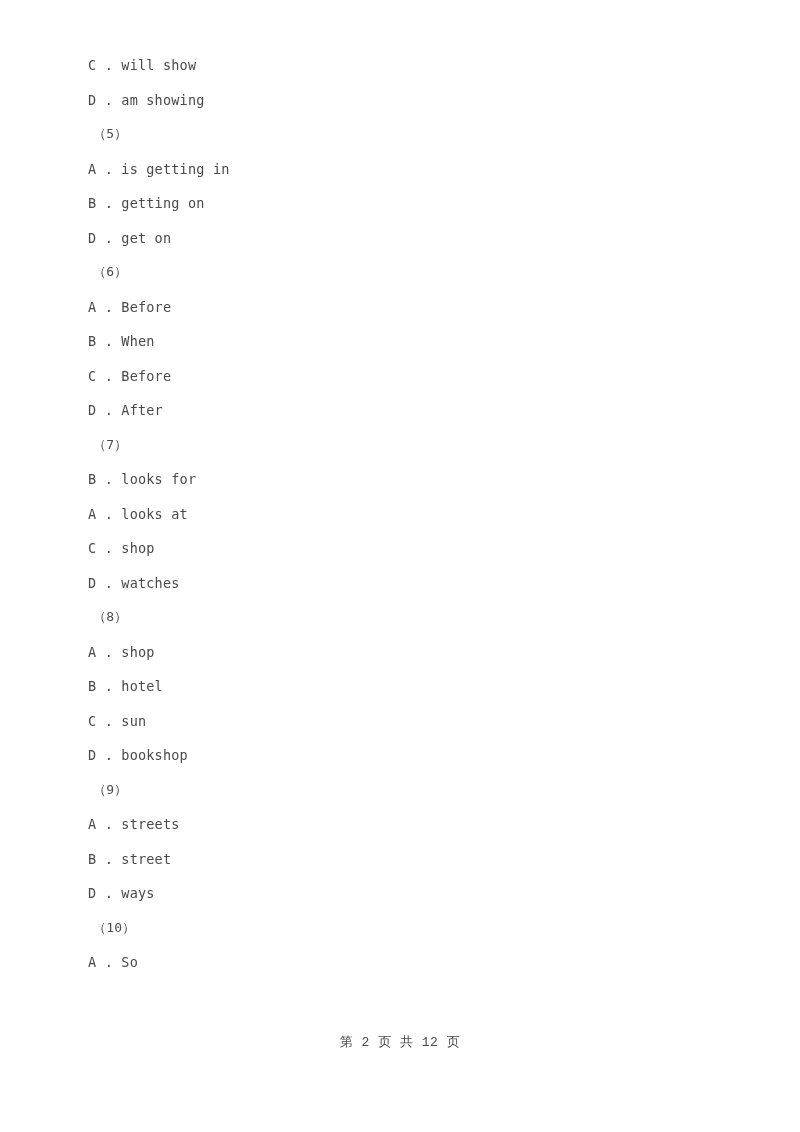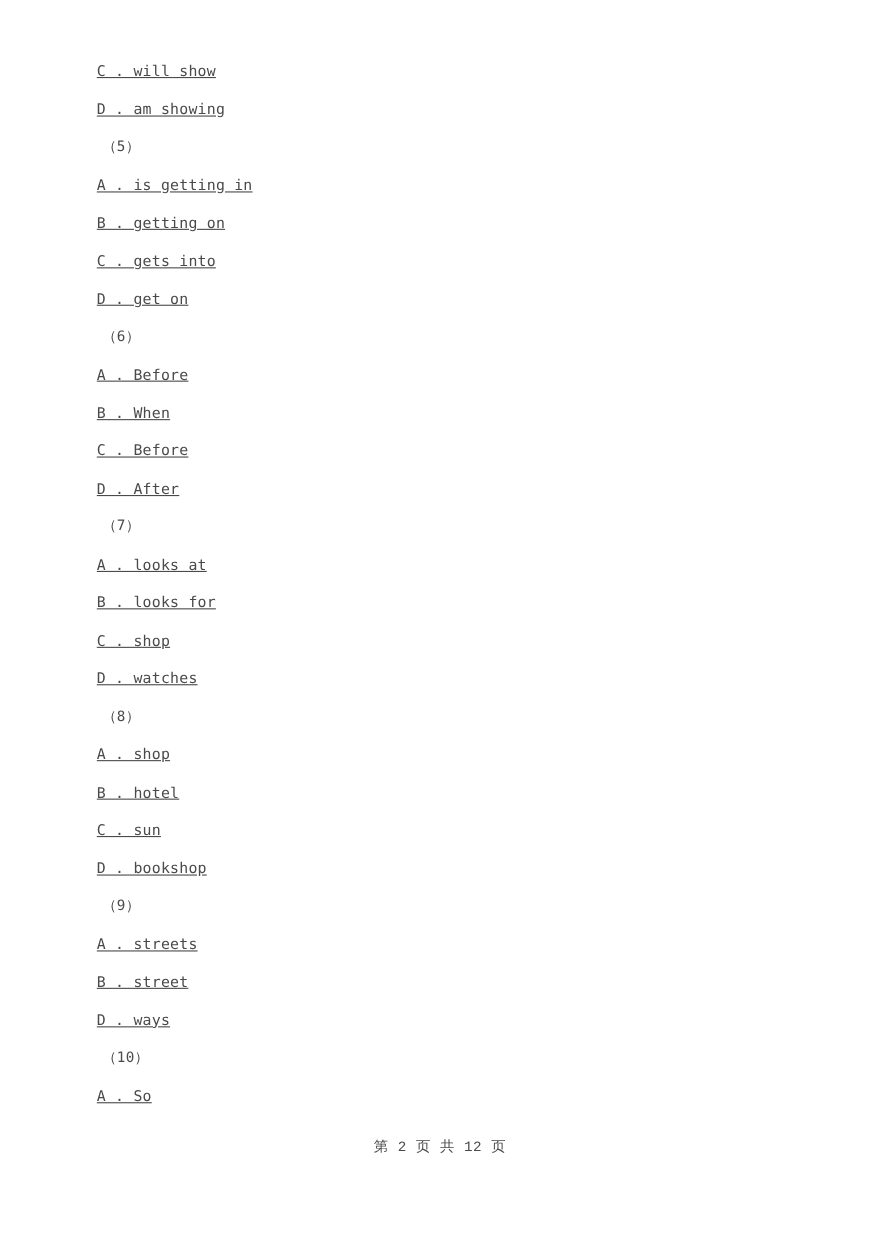--- a/index.html
+++ b/index.html
@@ -24,21 +24,20 @@
   .line {
     height: 34.5px;
     line-height: 34.5px;
     font-size: 13.5px;
     color: #4a4a4a;
     letter-spacing: 0.2px;
     white-space: pre;
   }
   .line.option {
     padding-left: 0px;
-    text-decoration: underline;
   }
   .line.qnum {
     padding-left: 5px;
     font-size: 13px;
   }
   .footer {
     position: absolute;
     left: 0;
     top: 1032px;
     width: 800px;
@@ -54,30 +53,29 @@
 </head>
 <body>
 
 <div class="page">
   <div class="content">
       <div class="line option">C . will show</div>
       <div class="line option">D . am showing</div>
       <div class="line qnum">（5）</div>
       <div class="line option">A . is getting in</div>
       <div class="line option">B . getting on</div>
-      <div class="line option">C . gets into</div>
       <div class="line option">D . get on</div>
       <div class="line qnum">（6）</div>
       <div class="line option">A . Before</div>
       <div class="line option">B . When</div>
       <div class="line option">C . Before</div>
       <div class="line option">D . After</div>
       <div class="line qnum">（7）</div>
+      <div class="line option">B . looks for</div>
       <div class="line option">A . looks at</div>
-      <div class="line option">B . looks for</div>
       <div class="line option">C . shop</div>
       <div class="line option">D . watches</div>
       <div class="line qnum">（8）</div>
       <div class="line option">A . shop</div>
       <div class="line option">B . hotel</div>
       <div class="line option">C . sun</div>
       <div class="line option">D . bookshop</div>
       <div class="line qnum">（9）</div>
       <div class="line option">A . streets</div>
       <div class="line option">B . street</div>

